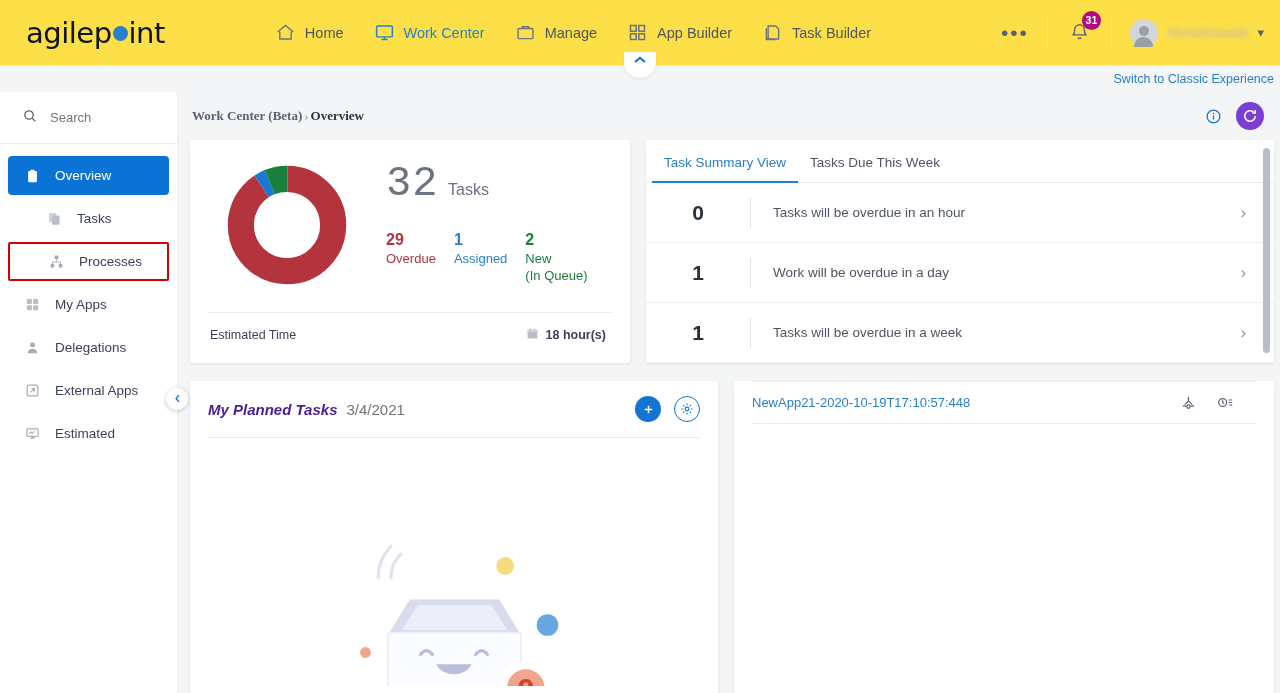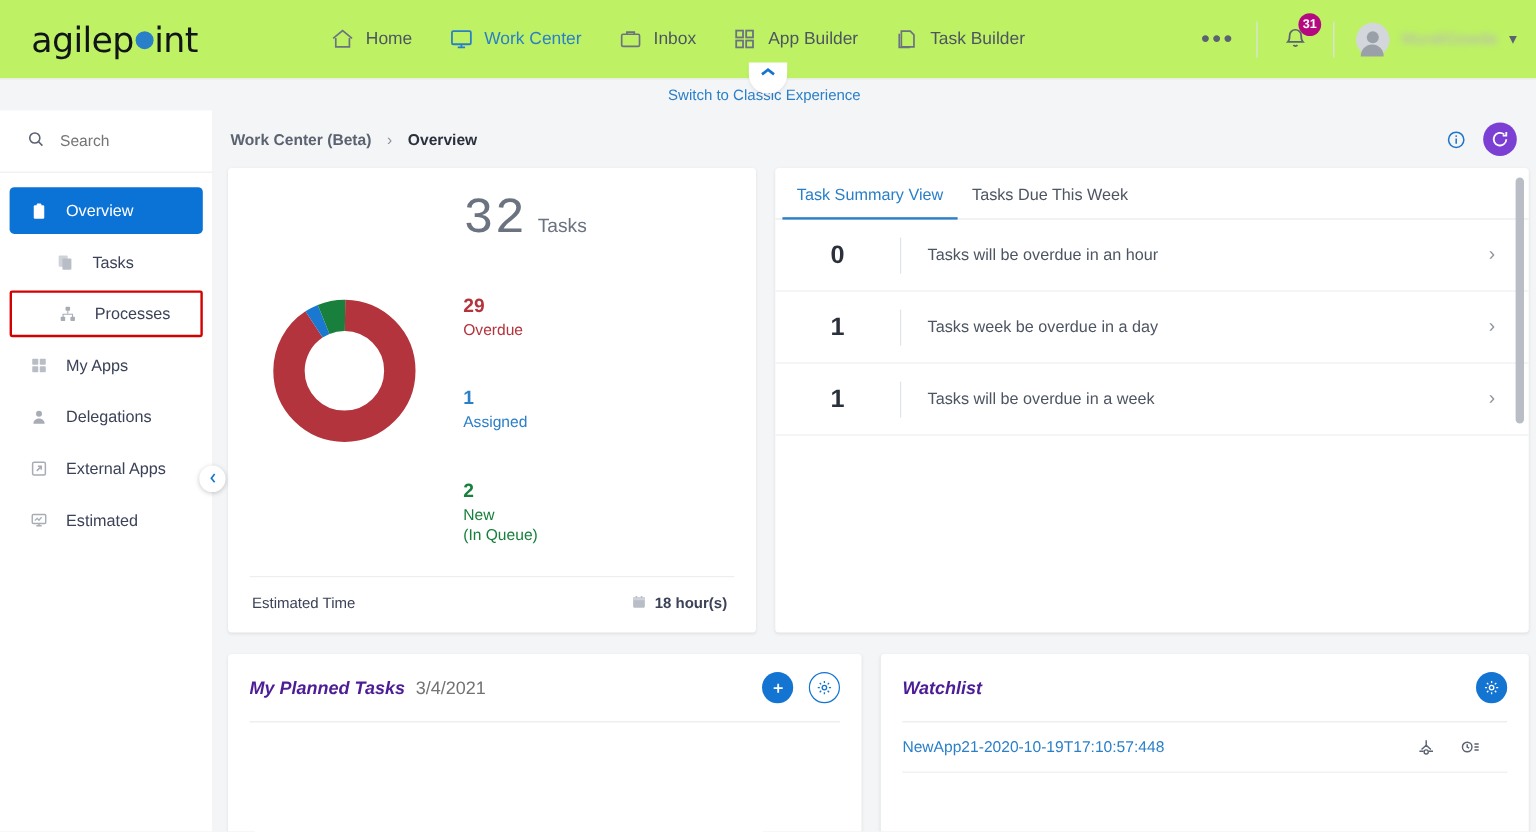--- a/index.html
+++ b/index.html
@@ -6,21 +6,21 @@
   html, body { width: 1280px; height: 693px; overflow: hidden; }
   body {
     font-family: "Liberation Sans", sans-serif;
     background: #f4f5f7;
     color: #3c4257;
     font-size: 13px;
   }
 
   
   .header {
-    height: 66px; background: #bef264; display: flex; align-items: center;
+    height: 66px; background: #fde047; display: flex; align-items: center;
     position: relative; border-bottom: 1px solid #e8eaed;
   }
   .logo { margin-left: 26px; display: flex; align-items: center; }
   .logo-text {
     font-size: 29px; letter-spacing: -0.5px; color: #111418; font-weight: 400;
     font-family: "DejaVu Sans", sans-serif;
   }
   .logo-dot {
     width: 15px; height: 15px; border-radius: 50%; background: #2a7fc9;
     display: inline-block; margin: 0 1px; position: relative; top: 1px;
@@ -58,21 +58,21 @@
 
   .collapse-tab {
     position: absolute; left: 50%; transform: translateX(-50%); bottom: -13px;
     width: 32px; height: 26px; background: #fff; border-radius: 0 0 16px 16px;
     display: flex; align-items: flex-start; justify-content: center; padding-top: 2px;
     box-shadow: 0 2px 3px rgba(0,0,0,0.07); cursor: pointer; z-index: 5;
   }
 
   
   .switchbar {
-    height: 26px; display: flex; align-items: center; justify-content: center;
+    height: 26px; display: flex; align-items: center; justify-content: flex-end;
     padding-right: 6px; background: #f4f5f7;
   }
   .switch-link { color: #2a7fc9; font-size: 12.5px; cursor: pointer; }
 
   
   .layout { display: flex; height: calc(693px - 66px - 26px); justify-content: space-between; }
 
   
   .sidebar {
     width: 178px; background: #fff; flex-shrink: 0; position: relative;
@@ -98,21 +98,21 @@
   .menu-item.highlight { border: 2.5px solid #d30000; border-radius: 2px; margin-left: 8px; margin-right: 8px; }
   .menu-icon { width: 17px; display: flex; align-items: center; justify-content: center; flex-shrink: 0; }
   .sidebar-collapse {
     position: absolute; right: -11px; top: 296px; width: 22px; height: 22px;
     background: #fff; border-radius: 50%; box-shadow: 0 1px 4px rgba(0,0,0,0.22);
     display: flex; align-items: center; justify-content: center; cursor: pointer; z-index: 6;
   }
 
   
   .main { flex: 1; padding: 0 6px 0 12px; overflow: hidden; }
-  .crumbs { padding: 10px 0 10px 2px; font-size: 13px; font-weight: bold; display: flex; align-items: center; gap: 13px; }
+  .crumbs { padding: 10px 0 10px 2px; font-size: 13px; font-weight: bold; display: flex; align-items: center; gap: 2px; font-family: Liberation Serif, serif; }
   .crumb-root { color: #5b6270; cursor: pointer; }
   .crumb-sep { color: #8b919b; font-weight: normal; }
   .crumb-cur { color: #2b313c; }
   .crumbs-right { margin-left: auto; display: flex; align-items: center; gap: 14px; padding-right: 10px; }
   .info-icon { color: #1f76c7; cursor: pointer; display: flex; }
   .refresh-btn {
     width: 28px; height: 28px; border-radius: 50%; background: #7c3fd4;
     display: flex; align-items: center; justify-content: center; cursor: pointer;
   }
 
@@ -122,21 +122,21 @@
   
   .card-summary { width: 440px; flex-shrink: 0; padding: 0 18px; }
   .donut-row { display: flex; align-items: center; padding-top: 18px; }
   .donut { width: 122px; height: 122px; flex-shrink: 0; margin: 6px 12px 0 18px; }
   .totals { padding-left: 26px; }
   .total-num {
     font-size: 42px; color: #6b7280; font-weight: 300; letter-spacing: 1px;
     font-family: Liberation Mono, monospace;
   }
   .total-label { font-size: 16px; color: #6b7280; margin-left: 6px; }
-  .stats { display: flex; gap: 40px; margin-top: 40px; flex-direction: column; }
+  .stats { display: flex; gap: 18px; margin-top: 22px; }
   .stat-num { font-size: 16px; font-weight: bold; line-height: 20px; }
   .stat-label { font-size: 13px; line-height: 17px; }
   .c-red { color: #b3343c; }
   .c-blue { color: #2a7fc9; }
   .c-green { color: #18803c; }
   .est-row {
     display: flex; align-items: center; border-top: 1px solid #eceef1;
     margin-top: 26px; padding: 14px 6px 16px 2px; font-size: 12.5px; color: #3c4257;
   }
   .est-val { margin-left: auto; display: flex; align-items: center; gap: 7px; font-weight: bold; }
@@ -218,21 +218,21 @@
       </span>
       <span>Work Center</span>
     </div>
     <div class="nav-item">
       <span>
         <svg width="21" height="21" viewBox="0 0 24 24" fill="none" stroke="#6b7280" stroke-width="1.6">
           <rect x="3.5" y="7.5" width="17" height="11.5" rx="1.3"></rect>
             <path d="M8.5 7.5V5.5h7v2"></path>
         </svg>
       </span>
-      <span>Inbox</span>
+      <span>Manage</span>
     </div>
     <div class="nav-item">
       <span>
         <svg width="21" height="21" viewBox="0 0 24 24" fill="none" stroke="#6b7280" stroke-width="1.7">
           <rect x="4" y="4" width="6.5" height="6.5"></rect>
             <rect x="13.5" y="4" width="6.5" height="6.5"></rect>
           <rect x="4" y="13.5" width="6.5" height="6.5"></rect>
             <rect x="13.5" y="13.5" width="6.5" height="6.5"></rect>
         </svg>
       </span>
@@ -467,21 +467,21 @@
 
         <div class="task-row">
           <div class="task-count">0</div>
           <div class="task-div"></div>
           <div class="task-text">Tasks will be overdue in an hour</div>
           <div class="task-chev">›</div>
         </div>
         <div class="task-row">
           <div class="task-count">1</div>
           <div class="task-div"></div>
-          <div class="task-text">Tasks week be overdue in a day</div>
+          <div class="task-text">Work will be overdue in a day</div>
           <div class="task-chev">›</div>
         </div>
         <div class="task-row">
           <div class="task-count">1</div>
           <div class="task-div"></div>
           <div class="task-text">Tasks will be overdue in a week</div>
           <div class="task-chev">›</div>
         </div>
 
         <div class="vscroll"></div>
@@ -533,31 +533,20 @@
             <path d="M232 228 a19 15 0 0 0 36 0 z" fill="#b9bfdb"></path>
 
             <circle cx="323" cy="252" r="26" fill="#ffffff"></circle>
             <circle cx="323" cy="252" r="19" fill="#f3a48d"></circle>
             <text x="323" y="261" text-anchor="middle" font-family="DejaVu Sans, sans-serif" font-size="25" font-weight="bold" fill="#d4422a">0</text>
           </svg>
         </div>
       </div>
 
       <div class="card card-watch">
-        <div class="panel-head">
-          <span class="panel-title">Watchlist</span>
-          <span class="panel-actions">
-            <span class="circle-btn btn-filled">
-              <svg width="14" height="14" viewBox="0 0 24 24" fill="none" stroke="#ffffff" stroke-width="1.9">
-                <circle cx="12" cy="12" r="3.2"></circle>
-                <path d="M12 2.5v3M12 18.5v3M2.5 12h3M18.5 12h3M5.3 5.3l2.1 2.1M16.6 16.6l2.1 2.1M18.7 5.3l-2.1 2.1M7.4 16.6l-2.1 2.1"></path>
-              </svg>
-            </span>
-          </span>
-        </div>
         <div class="panel-rule"></div>
 
         <div class="watch-row">
           <span class="watch-link">NewApp21-2020-10-19T17:10:57:448</span>
           <span class="watch-icons">
             <span>
               <svg width="17" height="17" viewBox="0 0 24 24" fill="none" stroke="#5b6270" stroke-width="1.7">
                 <path d="M12 4v6M12 10L6.5 15M12 10l5.5 5M4 17h5M15 17h5"></path>
                 <circle cx="12" cy="17.8" r="2.4"></circle>
               </svg>

